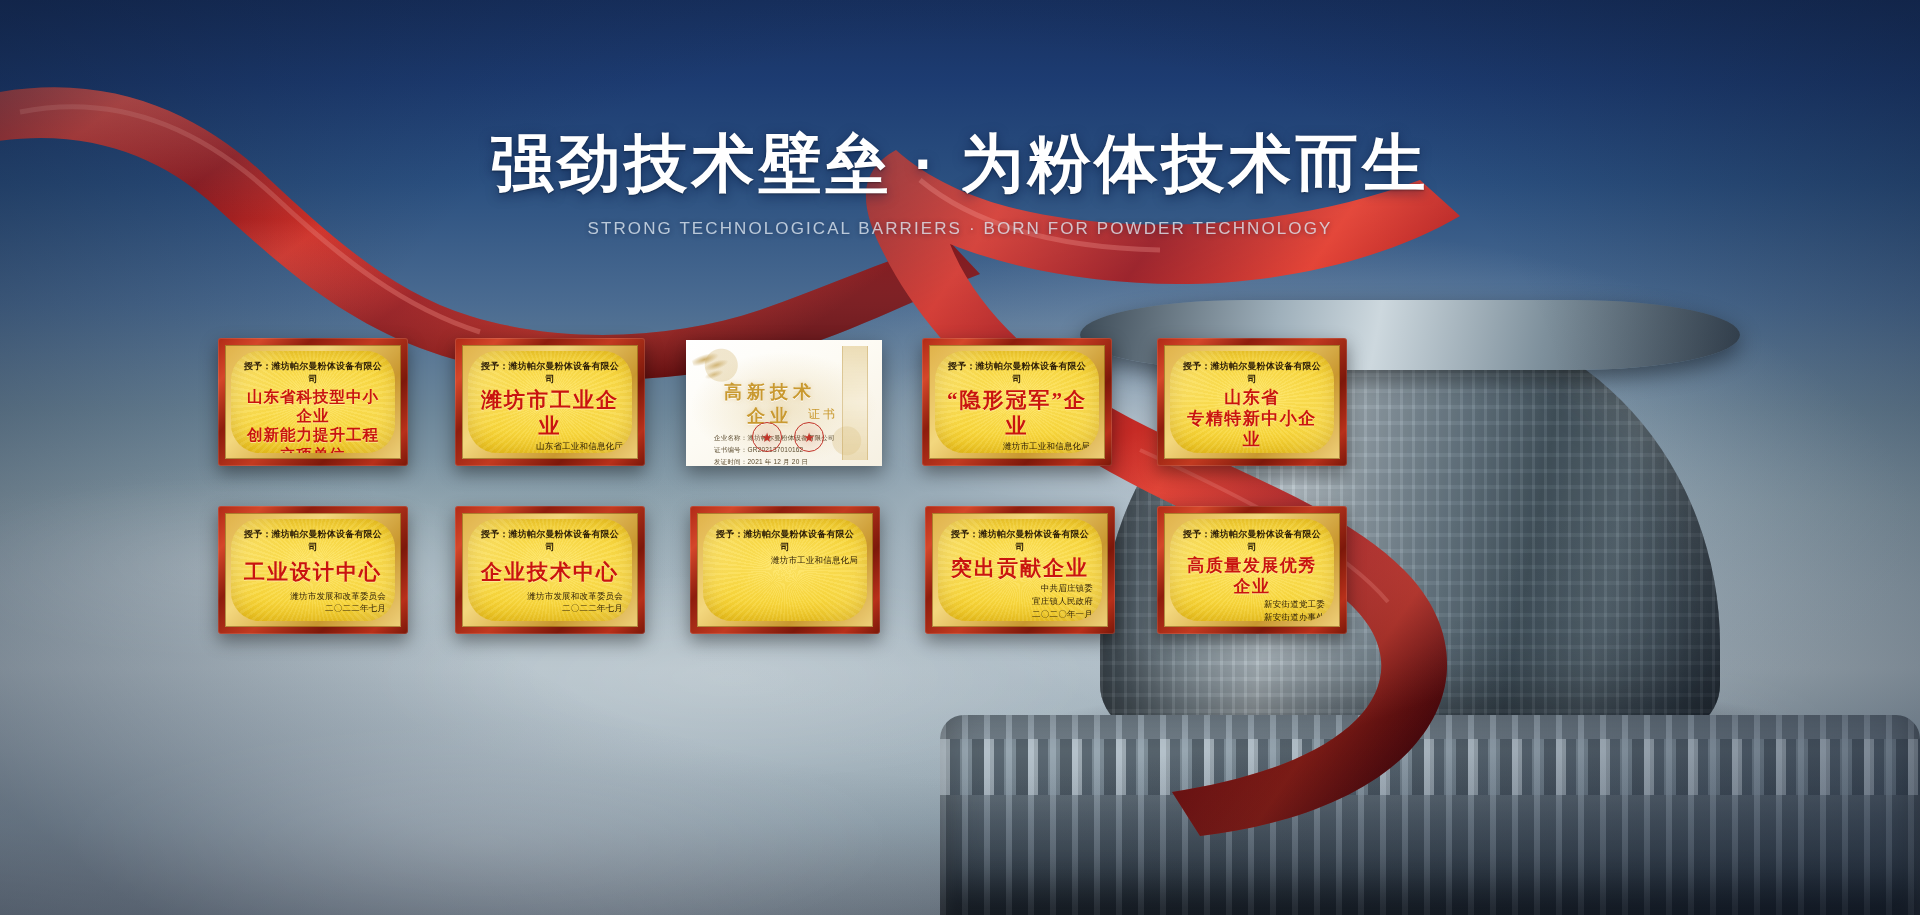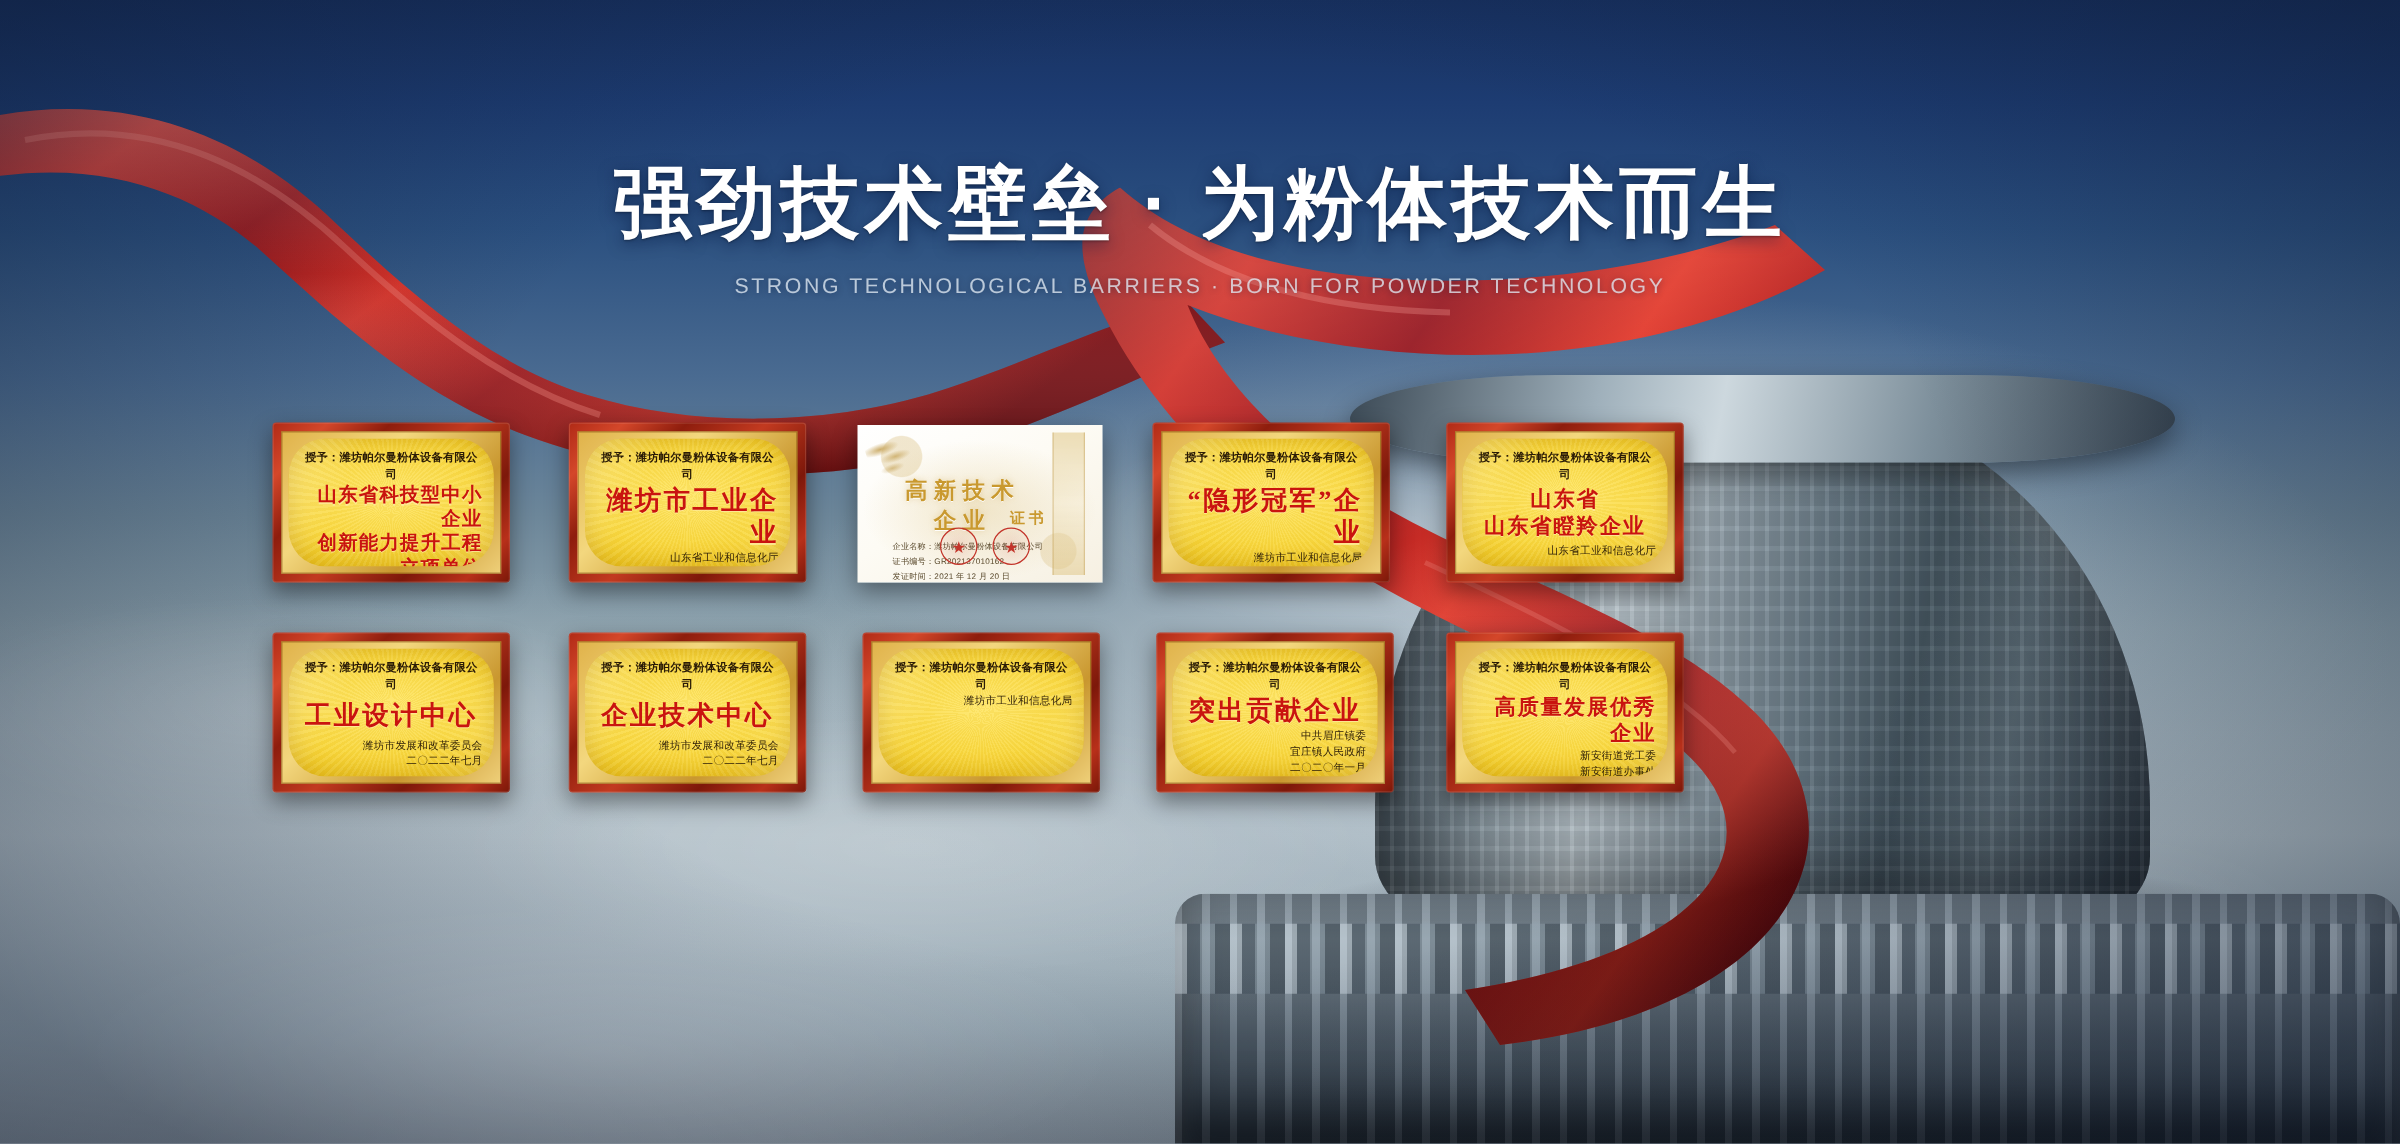--- a/index.html
+++ b/index.html
@@ -189,21 +189,21 @@
   }
   .p-title {
     position:relative; z-index:2;
     flex:1;
     display:flex; flex-direction:column;
     align-items:center; justify-content:center;
     color:#c9140f;
     font-family:"Liberation Serif","DejaVu Serif",serif;
     font-weight:bold;
     line-height:1.24;
-    text-align:right;
+    text-align:center;
     text-shadow:0 1px 0 rgba(255,235,160,0.8);
     padding:1px 0;
   }
   .p-title.t1 { font-size:15.5px; letter-spacing:1px; }
   .p-title.t2 { font-size:21px; letter-spacing:2px; }
   .p-title.t3 { font-size:17px; letter-spacing:1.5px; }
   .p-foot {
     position:relative; z-index:2;
     font-size:8.5px; color:#2a1b06; font-weight:normal;
     text-align:right; line-height:1.5;
@@ -245,21 +245,21 @@
     font-family:"Liberation Serif","DejaVu Serif",serif;
     font-weight:bold;
     font-size:18px;
     letter-spacing:5px;
     color:#c9992f;
     text-shadow:0 1px 0 rgba(255,255,255,0.9), 0 0 5px rgba(201,153,47,0.35);
   }
   .cert-sub {
     position:absolute; right:44px; top:66px;
     font-family:"Liberation Serif",serif;
-    font-weight:bold;
+    font-weight:normal;
     font-size:12px; letter-spacing:3px;
     color:#c9992f;
   }
   .cert-lines { position:absolute; left:28px; top:92px; }
   .cert-line {
     font-size:6.5px; color:#5a4a2d; line-height:1.85; letter-spacing:0.2px; white-space:nowrap;
   }
   .cert-seal {
     position:absolute; right:58px; bottom:14px;
     width:30px; height:30px; border-radius:50%;
@@ -422,21 +422,21 @@
           </div>
       </div>
 
       <div class="plaque" style="left:1157px;top:4px;width:190px;height:128px;">
         <div class="frame-outer">
         <div class="frame-inner">
         <div class="plate">
           <div class="p-grant">授予：潍坊帕尔曼粉体设备有限公司</div>
           <div class="p-title t3">
             <span>山东省</span>
-            <span>山东省瞪羚企业</span>
+            <span>专精特新中小企业</span>
           </div>
           <div class="p-foot">
             <div>山东省工业和信息化厅</div>
             <div></div>
           </div>
         </div>
             </div>
           </div>
       </div>
 

